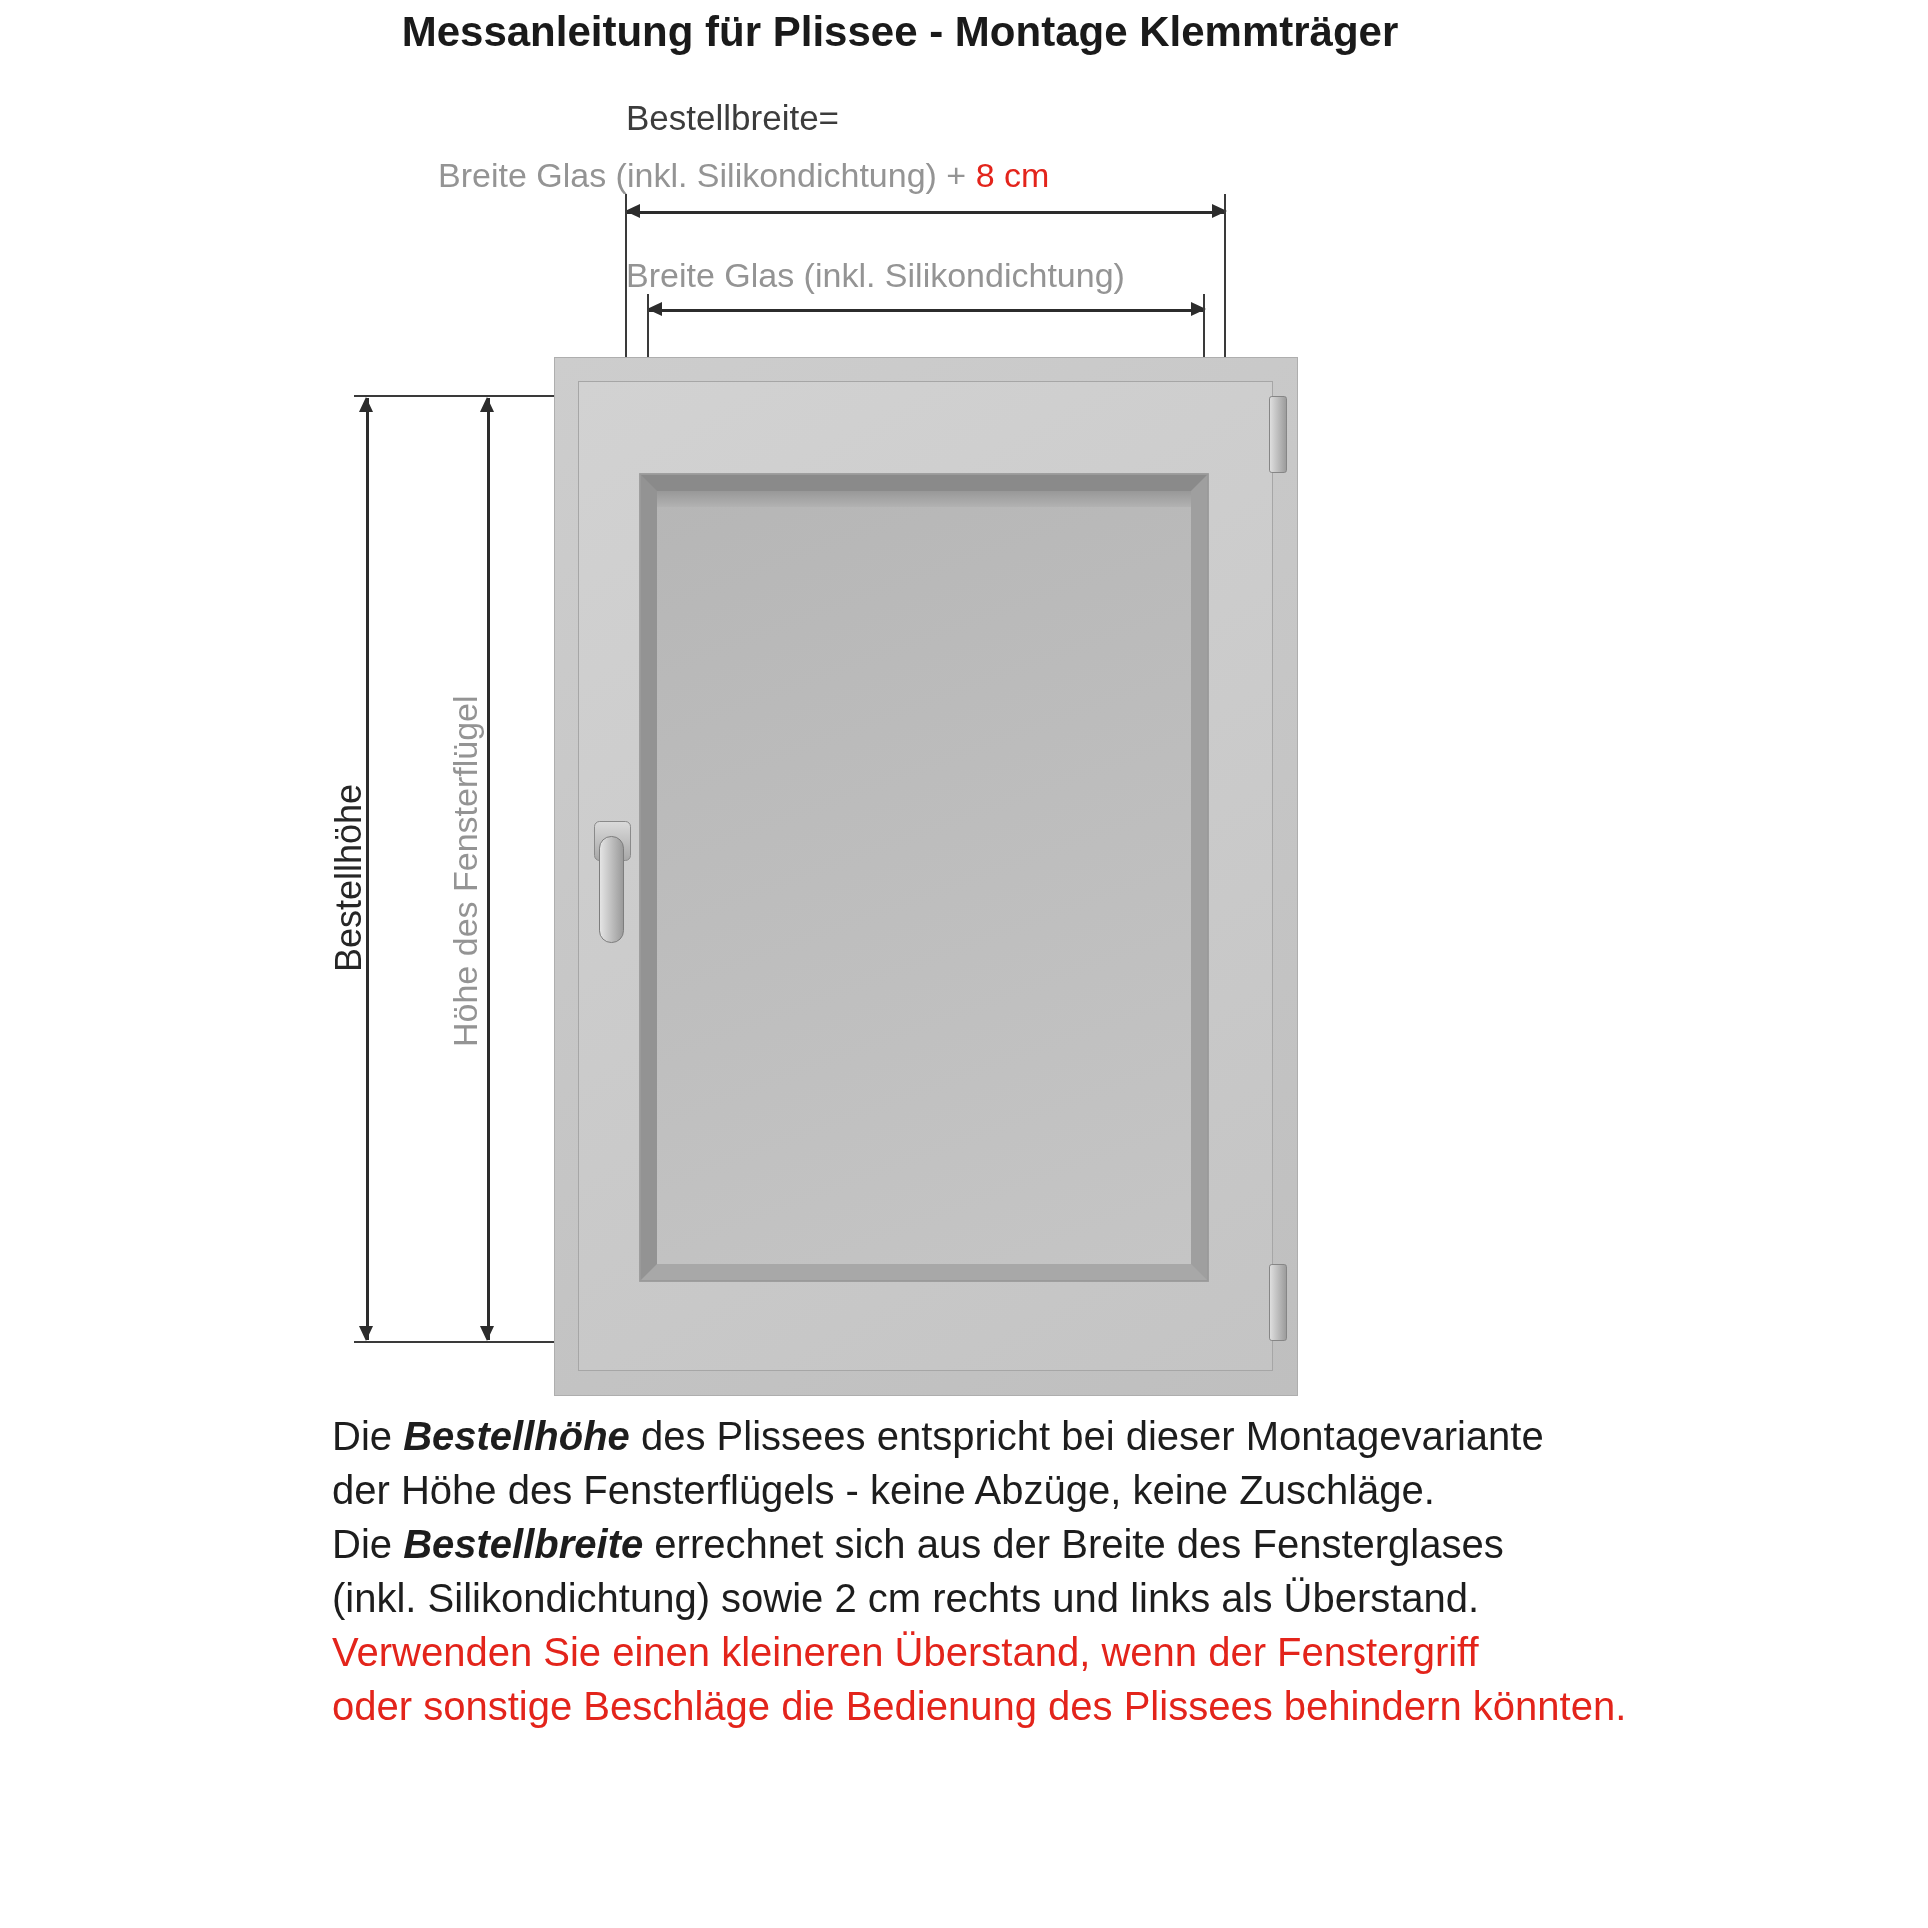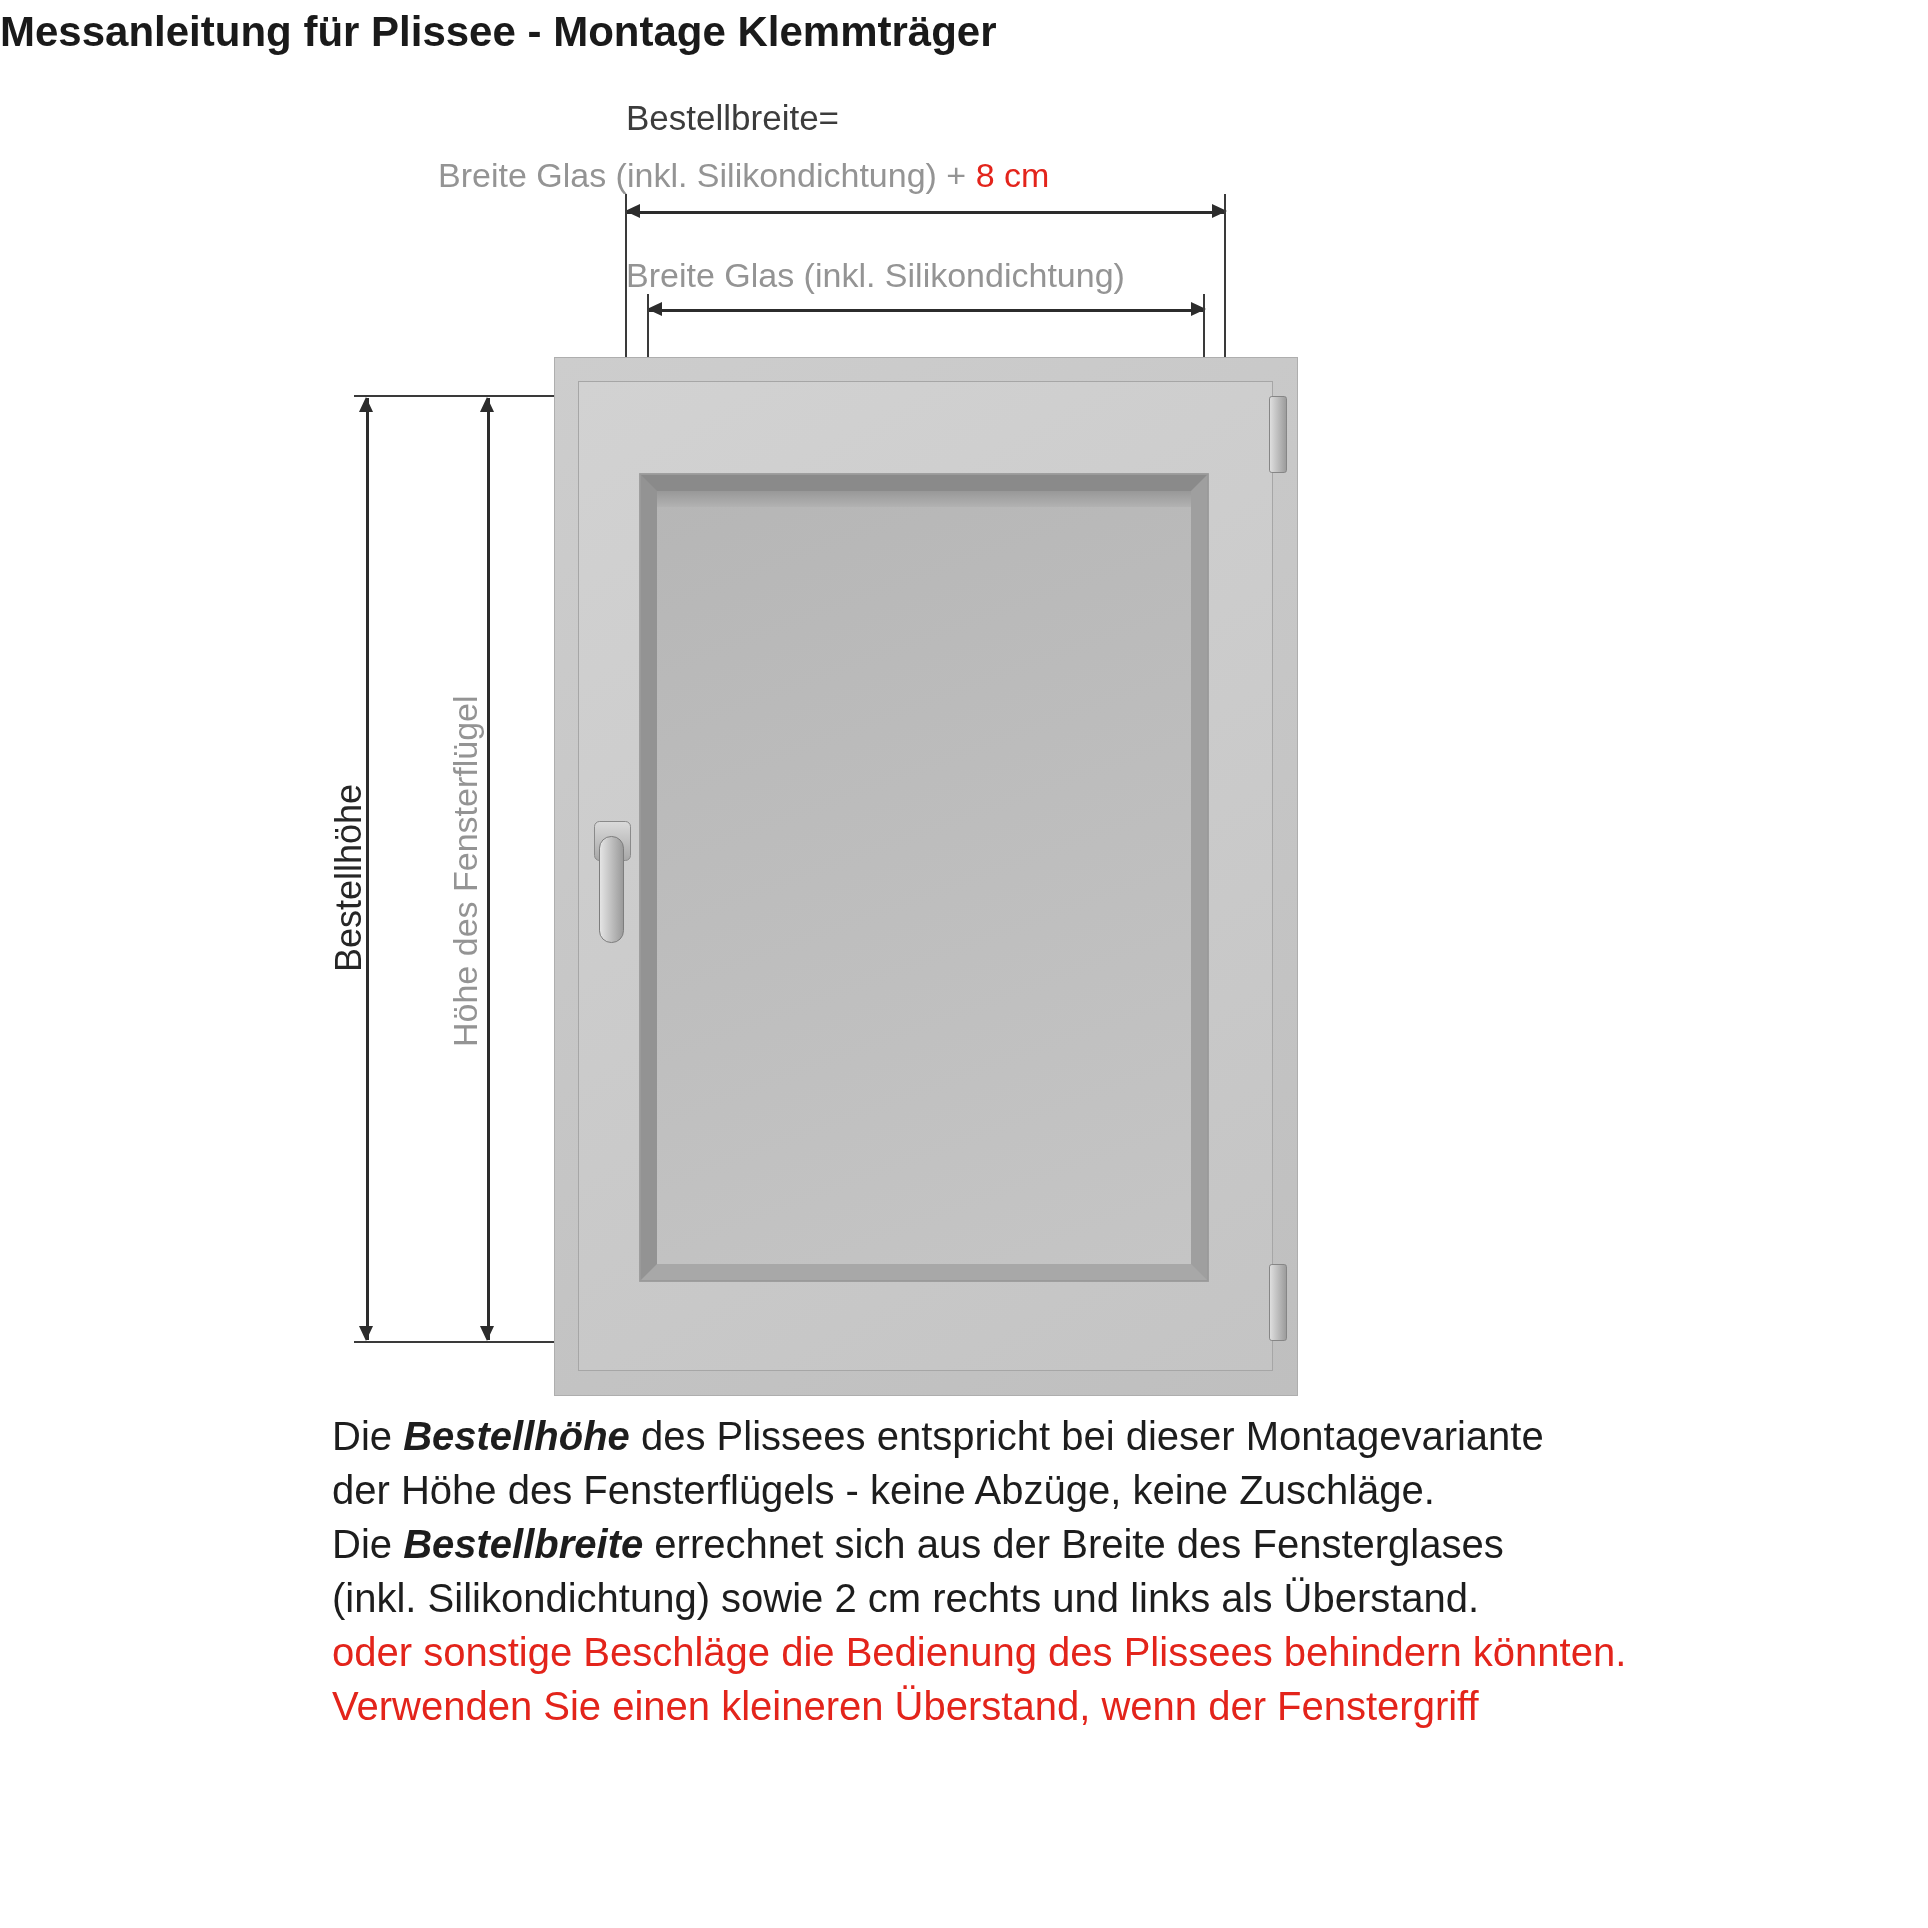--- a/index.html
+++ b/index.html
@@ -1,19 +1,19 @@
 <!DOCTYPE html>
 <html style="--warning_red: #e3241b; --muted_gray: #949494;font-size:15px"><head>
 <meta charset="utf-8">
 <style>
   html,body { margin:0; padding:0; background:#ffffff; }
   .canvas { position:relative; width:1928px; height:1928px; background:#ffffff;
             font-family:"Liberation Sans", sans-serif; color:#1d1d1d; overflow:hidden; }
 
-  .title { position:absolute; left:0; top:7.5px; width:1800px; margin:0; text-align:left;
+  .title { position:absolute; left:0; top:7.5px; width:1800px; margin:0; text-align:center;
            font-size:42px; font-weight:700; color:#1a1a1a; }
 
   .lbl { position:absolute; white-space:nowrap; }
   .lbl-order-width { left:626px; top:98px; width:600px; font-size:35px; color:#3c3c3c; }
   .lbl-formula     { left:438px; top:156px; width:976px; font-size:34px; color:var(--muted_gray,#949494); }
   .lbl-glass-width { left:626px; top:256px; width:676px; font-size:34px; color:var(--muted_gray,#949494); }
   .red-text { color:var(--warning_red,#e3241b); }
 
   .arrow-h { position:absolute; height:2.8px; background:#2c2c2c; }
   .arrow-h::before { content:""; position:absolute; left:-0.9px; top:-6.6px; width:0; height:0;
@@ -106,19 +106,19 @@
     <div class="handle"></div>
     <div class="hinge hinge-top"></div>
     <div class="hinge hinge-bottom"></div>
   </div>
 
   <div class="bodytext">
     <div class="line"><span>Die </span><span class="bi">Bestellhöhe</span><span> des Plissees entspricht bei dieser Montagevariante</span></div>
     <div class="line">der Höhe des Fensterflügels - keine Abzüge, keine Zuschläge.</div>
     <div class="line"><span>Die </span><span class="bi">Bestellbreite</span><span> errechnet sich aus der Breite des Fensterglases</span></div>
     <div class="line">(inkl. Silikondichtung) sowie 2 cm rechts und links als Überstand.</div>
+    <div class="line red-line">Verwenden Sie einen kleineren Überstand, wenn der Fenstergriff</div>
     <div class="line red-line">oder sonstige Beschläge die Bedienung des Plissees behindern könnten.</div>
-    <div class="line red-line">Verwenden Sie einen kleineren Überstand, wenn der Fenstergriff</div>
   </div>
 
 
 </div>
 
 
 </body></html>

